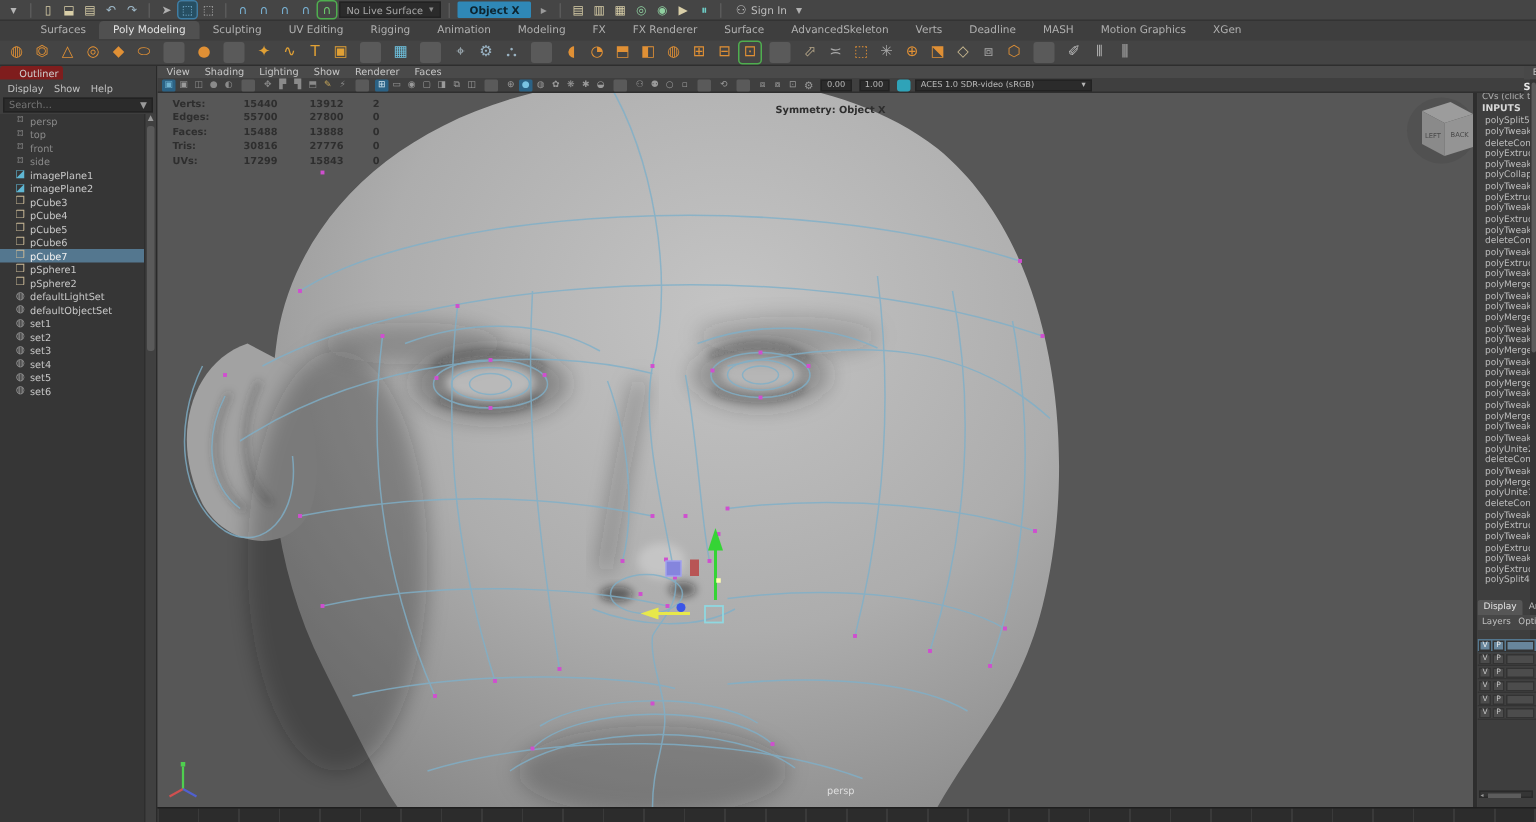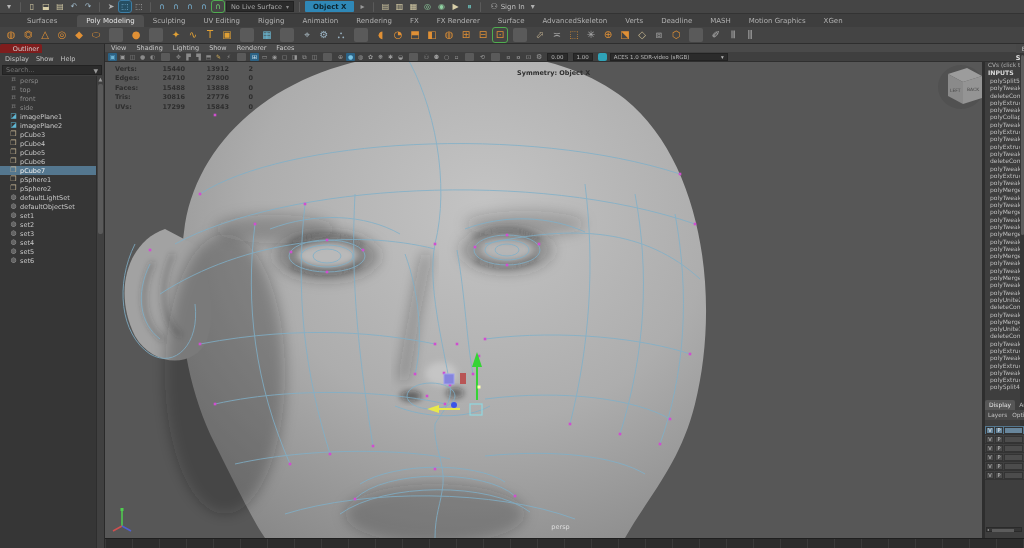--- a/index.html
+++ b/index.html
@@ -18,23 +18,23 @@
   .sl-field{height:11px;background:#2b2b2b;border:1px solid #222;color:#a8a8a8;font-size:6.5px;
     display:flex;align-items:center;padding:0 4px;gap:4px;}
   .sl-field .caret{color:#8a8a8a;font-size:6px;}
   .sl-objx{height:11px;background:#2f88b7;color:#0d2530;font-weight:bold;font-size:7px;
     display:flex;align-items:center;padding:0 8px;border-radius:1px;}
   .sl-signin{display:flex;align-items:center;gap:3px;color:#bdbdbd;font-size:7px;margin-left:4px;}
   .sl-signin .person{color:#bdbdbd;font-size:8px;}
 
   
   .shelftabs{position:absolute;left:0;top:14px;width:1024px;height:13px;background:#3e3e3e;
-    display:flex;align-items:center;padding-left:18px;}
+    display:flex;align-items:flex-start;padding-left:18px;}
   .stab{font-size:7px;color:#b0b0b0;padding:2px 9px;white-space:nowrap;cursor:default;}
-  .stab.active{background:#505050;color:#e4e4e4;border-radius:3px 3px 0 0;margin-left:11px;}
+  .stab.active{background:#505050;color:#e4e4e4;border-radius:3px 3px 0 0;}
 
   
   .shelficons{position:absolute;left:0;top:27px;width:1024px;height:17px;background:#444;
     border-bottom:1px solid #2e2e2e;display:flex;align-items:center;padding:0 4px;gap:3px;}
   .sh-ic{width:14px;height:14px;display:flex;align-items:center;justify-content:center;
     font-size:10px;line-height:1;border-radius:2px;}
   .sh-ic.gact{outline:1px solid #4fae4f;}
 
   
   .outliner{position:absolute;left:0;top:44px;width:105px;height:504px;background:#3e3e3e;
@@ -260,21 +260,21 @@
 
   <div class="shelftabs">
     <div style="display:flex;align-items:flex-end;">
 
     <span class="stab">Surfaces</span>
         <span class="stab active">Poly Modeling</span>
         <span class="stab">Sculpting</span>
         <span class="stab">UV Editing</span>
         <span class="stab">Rigging</span>
         <span class="stab">Animation</span>
-        <span class="stab">Rendering</span>
+        <span class="stab">Modeling</span>
         <span class="stab">FX</span>
         <span class="stab">FX Renderer</span>
         <span class="stab">Surface</span>
         <span class="stab">AdvancedSkeleton</span>
         <span class="stab">Verts</span>
         <span class="stab">Deadline</span>
         <span class="stab">MASH</span>
         <span class="stab">Motion Graphics</span>
         <span class="stab">XGen</span>
       </div>
@@ -905,21 +905,21 @@
 
         <div class="hud-row">
           <span>Verts:</span>
           <span class="num">15440</span>
           <span class="num">13912</span>
           <span class="num">2</span>
         </div>
 
         <div class="hud-row">
           <span>Edges:</span>
-          <span class="num">24710</span>
+          <span class="num">55700</span>
           <span class="num">27800</span>
           <span class="num">0</span>
         </div>
 
         <div class="hud-row">
           <span>Faces:</span>
           <span class="num">15488</span>
           <span class="num">13888</span>
           <span class="num">0</span>
         </div>

